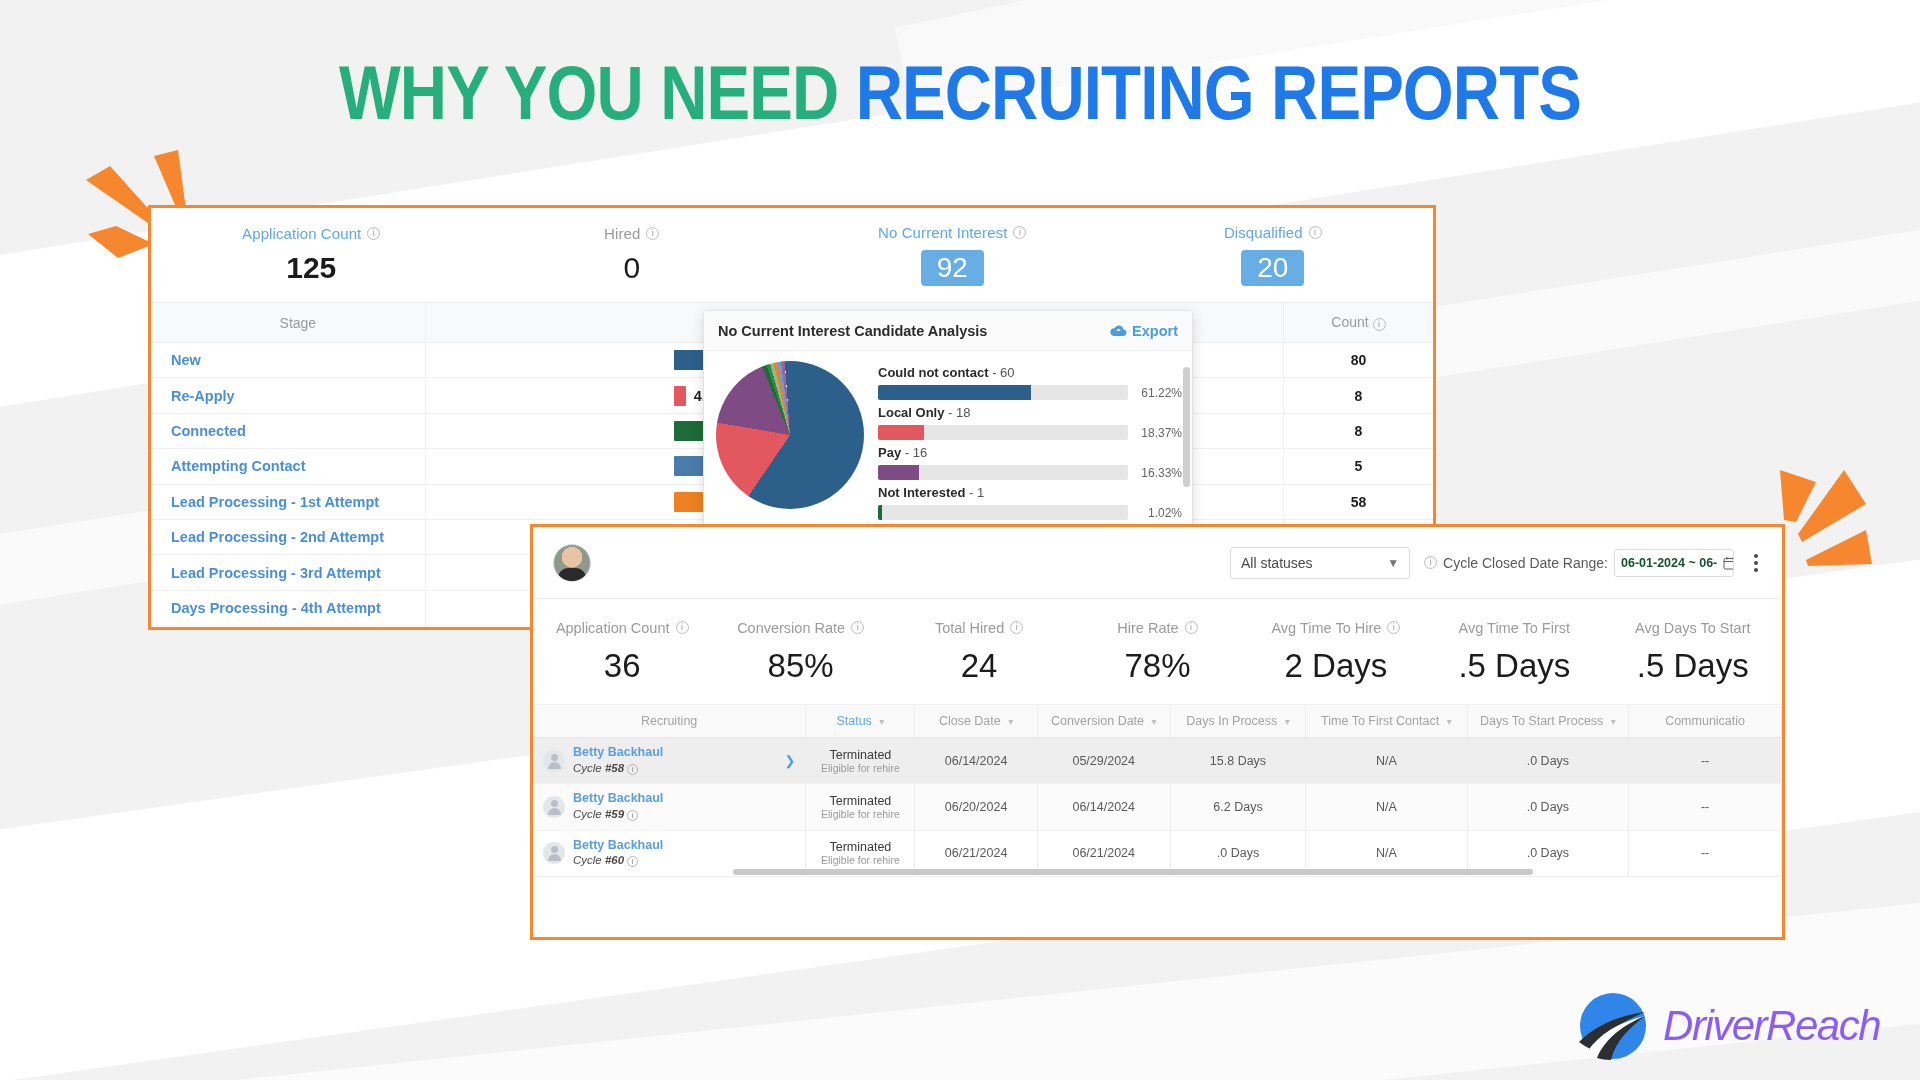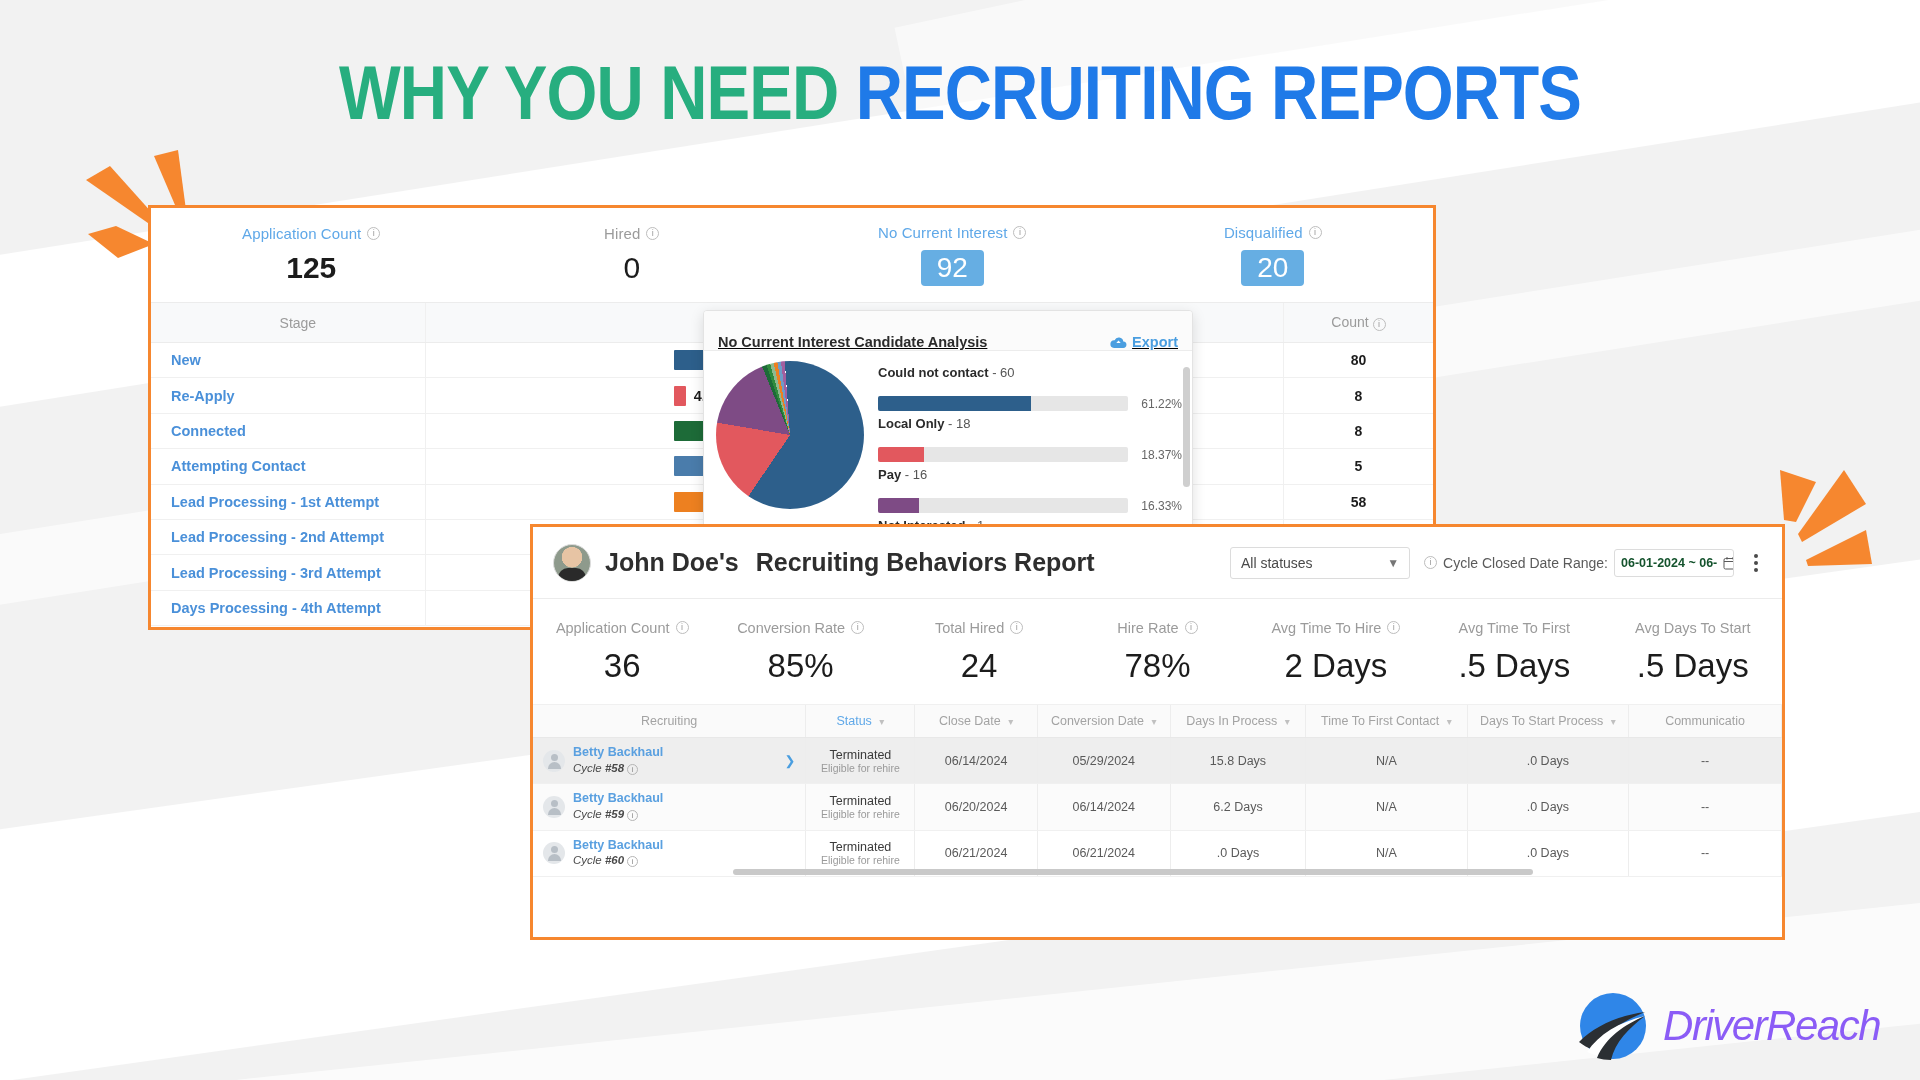--- a/index.html
+++ b/index.html
@@ -95,34 +95,33 @@
   
   .popup {
     position: absolute; left: 703px; top: 310px;
     width: 490px; height: 250px;
     background: #fff; border: 1px solid #e3e3e3;
     border-radius: 4px; box-shadow: 0 4px 14px rgba(0,0,0,.13);
     z-index: 20; overflow: hidden;
   }
   .popup-head {
     height: 40px; background: #fbfbfb; border-bottom: 1px solid #ececec;
-    display: flex; align-items: flex-end; justify-content: space-between;
+    display: flex; align-items: center; justify-content: space-between;
     padding: 0 14px;
-    text-decoration: underline;
   }
   .popup-title { font-size: 14.5px; font-weight: 700; color: #2b2b2b; }
   .export { color: #4a9ee0; font-size: 14.5px; font-weight: 700; display: flex; align-items: center; gap: 5px; }
   .popup-body { display: flex; padding: 10px 0 0 12px; }
   .pie { width: 148px; height: 148px; border-radius: 50%; flex: 0 0 148px; }
   .legend { flex: 1; padding: 4px 10px 0 14px; position: relative; }
   .leg-item { margin-bottom: 5px; }
   .leg-title { font-size: 13px; color: #2b2b2b; }
   .leg-title b { font-weight: 700; }
   .leg-title .num { color: #555; font-weight: 400; }
-  .leg-row { display: flex; align-items: center; gap: 8px; margin-top: 16px; }
+  .leg-row { display: flex; align-items: center; gap: 8px; margin-top: 5px; }
   .leg-track { flex: 1; height: 15px; background: #e6e6e6; border-radius: 2px; overflow: hidden; }
   .leg-fill { height: 100%; }
   .leg-pct { font-size: 12px; color: #666; width: 46px; text-align: right; }
   .pop-scroll {
     position: absolute; right: 2px; top: 6px; width: 7px; height: 120px;
     background: #cfcfcf; border-radius: 4px;
   }
 
   
   .win2 {
@@ -431,24 +430,20 @@
           </div>
         </div>
       </div>
   </div>
 </div>
 
 <div class="win2">
 
   <div class="w2-head">
     <div class="avatar"></div>
-    <div class="w2-title">
-      <span class="owner">John Doe's</span>
-      <span>Recruiting Behaviors Report</span>
-    </div>
     <div class="w2-controls">
       <div class="select">
         <span>All statuses</span>
         <span class="chev">▼</span>
       </div>
       <div class="daterange">
         <i class="info-i">i</i>
         <span>Cycle Closed Date Range:</span>
         <div class="date-box">
           <span>06-01-2024 ~ 06-</span>

